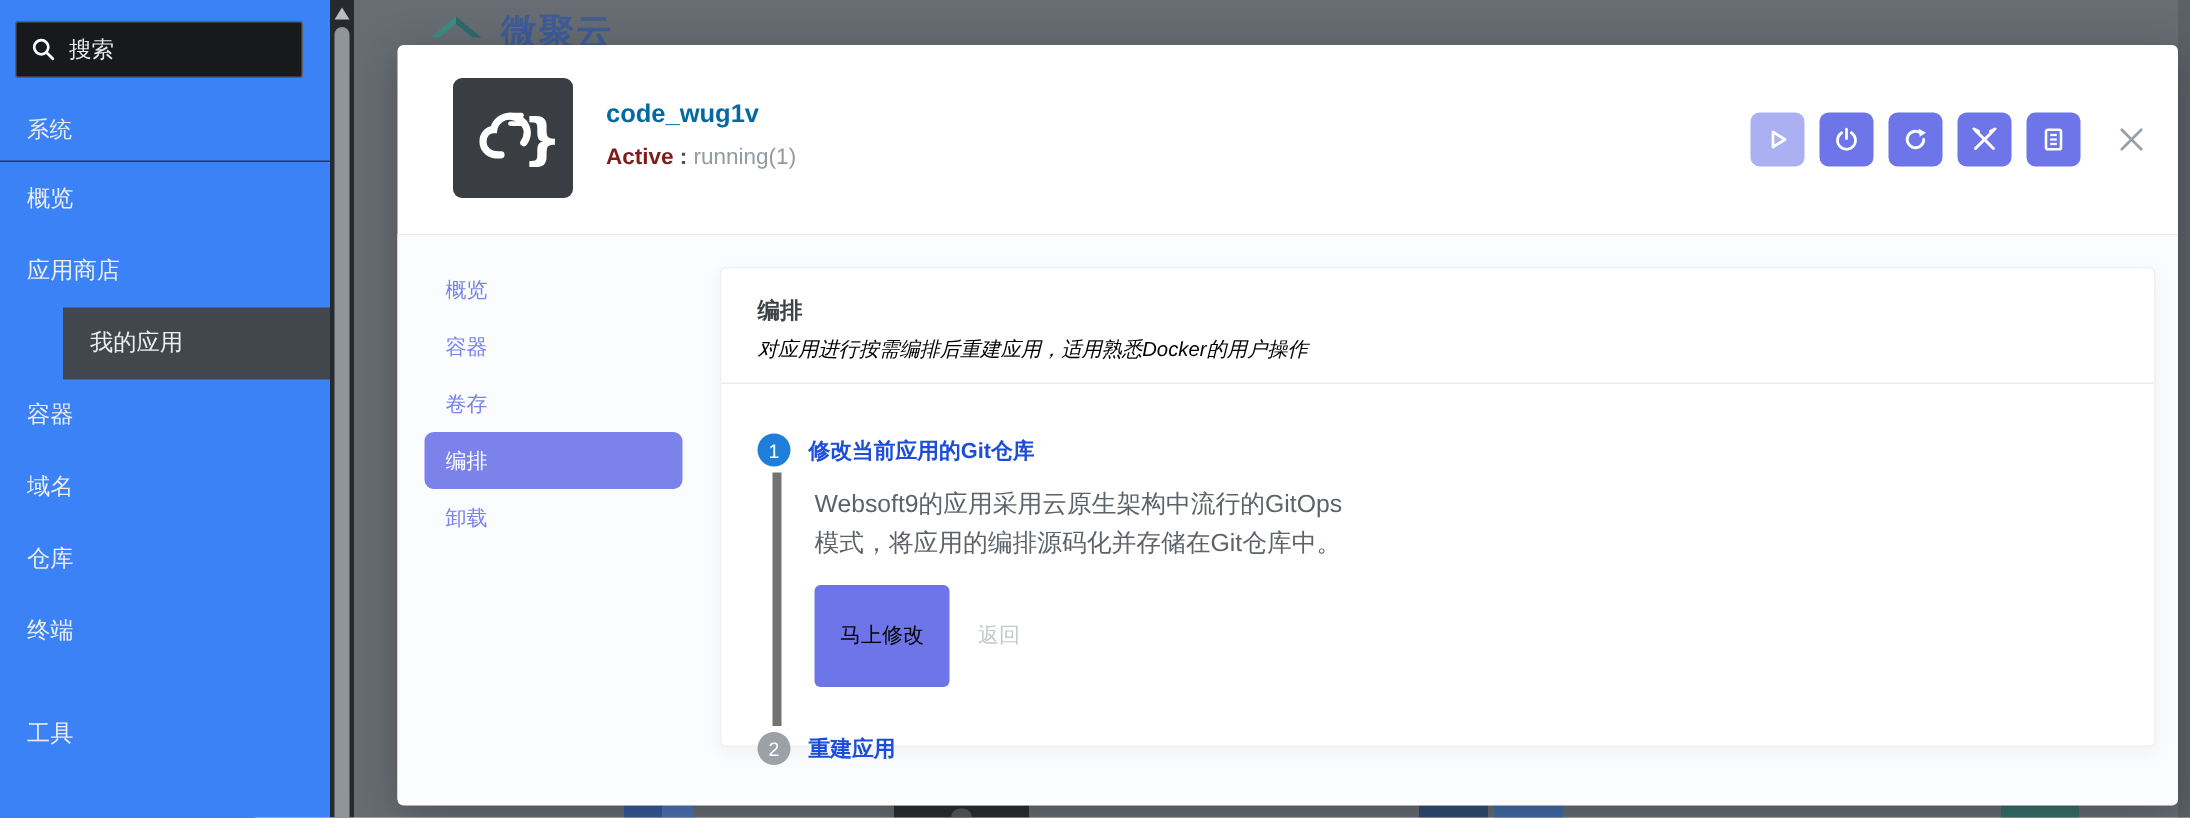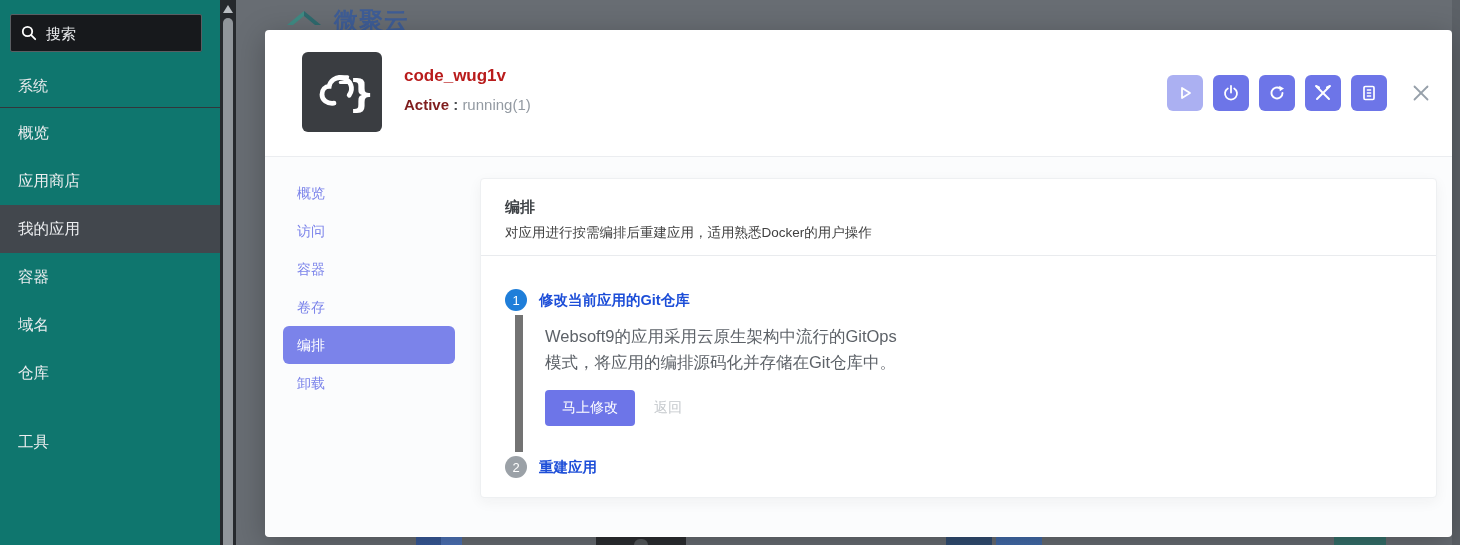--- a/index.html
+++ b/index.html
@@ -1,31 +1,31 @@
 <!DOCTYPE html>
 <html><head>
 <meta charset="utf-8">
 <style>
   * { margin:0; padding:0; box-sizing:border-box; }
   html,body { width:1460px; height:545px; overflow:hidden; }
   body { font-family:"Liberation Sans","DejaVu Sans",sans-serif; position:relative; background:#686d73; }
 
   
-  .sidebar { position:absolute; left:0; top:0; width:220px; height:545px; background:#0f766e; z-index:5; }
+  .sidebar { position:absolute; left:0; top:0; width:220px; height:545px; background:#3b82f6; z-index:5; }
   .search-box { position:absolute; left:10px; top:14px; width:192px; height:38px; background:#17191c;
     border:1px solid #5a5e63; border-radius:2px; display:flex; align-items:center; padding:0 10px; }
   .search-box svg { flex:0 0 auto; margin-right:9px; }
   .search-input { background:transparent; border:none; outline:none; color:#f2f3f4; font-size:15px; width:140px;
     font-family:inherit; }
   .search-input::placeholder { color:#e8eaec; opacity:1; }
   .side-section { position:absolute; left:18px; top:77px; color:#e8eaec; font-size:15px; }
   .side-divider { position:absolute; left:0; top:107px; width:220px; border-top:1px solid #32363b; }
   .side-items { position:absolute; left:0; top:109px; width:220px; }
   .side-item { height:48px; line-height:48px; padding-left:18px; color:#eceef0; font-size:15.5px; cursor:pointer; }
-  .side-item.active { background:#42474d; }
+  .side-item.active { background:#42474d;margin-left:42px; }
   .side-item.tools-item { margin-top:21px; }
 
   
   .side-scroll { position:absolute; left:220px; top:0; width:16px; height:545px; background:#26292d; z-index:6; }
   .side-scroll .up-arrow { position:absolute; left:3px; top:5px; width:0; height:0;
     border-left:5px solid transparent; border-right:5px solid transparent; border-bottom:8px solid #b9bdc2; }
   .side-scroll .thumb { position:absolute; left:3px; top:18px; width:10px; height:527px; background:#90959a;
     border-radius:5px 5px 0 0; }
 
   
@@ -40,21 +40,21 @@
   .bg-icon-3 { left:710px; width:96px; background:linear-gradient(90deg,#2b4a73 48%,transparent 48%,transparent 52%,#3e6bb0 52%); }
   .bg-icon-4 { left:1098px; width:52px; background:#30706a; }
 
   
   .modal { position:absolute; left:265px; top:30px; width:1187px; height:507px; background:#ffffff;
     border-radius:4px; z-index:10; box-shadow:0 6px 30px rgba(0,0,0,0.25); }
 
   .modal-header { position:relative; height:127px; border-bottom:1px solid #ebedf0; }
   .app-logo { position:absolute; left:37px; top:22px; width:80px; height:80px; background:#3a3d41; border-radius:6px;
     display:flex; align-items:center; justify-content:center; }
-  .app-title { position:absolute; left:139px; top:36px; font-size:17px; font-weight:bold; color:#b91c1c; }
+  .app-title { position:absolute; left:139px; top:36px; font-size:17px; font-weight:bold; color:#0369a1; }
   .app-status { position:absolute; left:139px; top:66px; font-size:15px; }
   .status-label { color:#7f1d1d; font-weight:bold; }
   .status-sep { color:#4b4e52; font-weight:bold; }
   .status-value { color:#939aa2; }
 
   .toolbar { position:absolute; right:15px; top:45px; display:flex; align-items:center; }
   .tool-btn { width:36px; height:36px; border:none; border-radius:6px; background:#6d75e8; margin-left:10px;
     display:flex; align-items:center; justify-content:center; cursor:pointer; }
   .tool-btn.disabled { background:#abb0f2; cursor:default; }
   .close-btn { width:22px; height:22px; margin-left:23px; margin-right:5px; background:transparent; border:none;
@@ -66,35 +66,35 @@
   .tab-list { position:absolute; left:18px; top:17px; width:172px; }
   .tab-item { height:38px; line-height:38px; padding-left:14px; color:#7b83ea; font-size:14px; border-radius:6px;
     cursor:pointer; }
   .tab-item.active { background:#7b83ea; color:#ffffff; }
 
   
   .card { position:absolute; left:215px; top:21px; width:957px; height:320px; background:#ffffff;
     border:1px solid #eef0f2; border-radius:4px; box-shadow:0 4px 14px rgba(31,35,41,0.05); }
   .card-header { padding:19px 24px 13px 24px; border-bottom:1px solid #e9ebee; }
   .card-title { font-size:15px; font-weight:bold; color:#3f4347; }
-  .card-subtitle { margin-top:7px; font-size:13.5px; color:#404040; }
+  .card-subtitle { margin-top:7px; font-size:13.5px; color:#000000;font-style:italic; }
   .card-steps { padding:33px 24px 0 24px; }
 
   .step-row { display:flex; align-items:center; }
   .step-num { width:22px; height:22px; border-radius:50%; color:#fff; font-size:13px; display:flex;
     align-items:center; justify-content:center; flex:0 0 auto; }
   .step-num.blue { background:#1f7ed9; }
   .step-num.gray { background:#9ba1a7; }
   .step-title { margin-left:12px; font-size:14.5px; font-weight:bold; color:#1d4ed8; }
-  .step-body { margin-left:10px; border-left:8px solid #737373; padding:8px 0 26px 22px; margin-top:4px;
+  .step-body { margin-left:10px; border-left:6px solid #737373; padding:8px 0 26px 22px; margin-top:4px;
     margin-bottom:4px; }
   .step-desc { font-size:16.5px; color:#5d6268; line-height:26px; }
   .step-actions { margin-top:15px; display:flex; align-items:center; }
-  .primary-btn { background:#6d75e8; color:#ffffff; font-size:14px; border:none; border-radius:4px;
-    padding:9px 17px; cursor:pointer; font-family:inherit; }
+  .primary-btn { background:#6d75e8; color:#000000; font-size:14px; border:none; border-radius:4px;
+    padding:25px 17px; cursor:pointer; font-family:inherit; }
   .link-btn { background:none; border:none; color:#c4c8cc; font-size:14px; margin-left:19px; cursor:pointer;
     font-family:Liberation Serif, serif; }
 </style>
 </head>
 <body>
 
 <nav class="sidebar">
   <div class="search-box">
     <svg width="16" height="16" viewBox="0 0 16 16">
       <circle cx="6.5" cy="6.5" r="4.7" fill="none" stroke="#ffffff" stroke-width="1.8"></circle>
@@ -104,20 +104,21 @@
   </div>
   <div class="side-section">系统</div>
   <div class="side-divider"></div>
   <div class="side-items">
     <div class="side-item">概览</div>
     <div class="side-item">应用商店</div>
     <div class="side-item active">我的应用</div>
     <div class="side-item">容器</div>
     <div class="side-item">域名</div>
     <div class="side-item">仓库</div>
+    <div class="side-item">终端</div>
     <div class="side-item tools-item">工具</div>
   </div>
 </nav>
 
 <div class="side-scroll">
   <div class="up-arrow"></div>
   <div class="thumb"></div>
 </div>
 
 <div class="backdrop">
@@ -191,21 +192,20 @@
           <line x1="16.5" y1="3.5" x2="3.5" y2="16.5" stroke="#97a0aa" stroke-width="1.8" stroke-linecap="round"></line>
         </svg>
       </button>
     </div>
   </header>
 
   <div class="modal-body">
 
     <div class="tab-list">
       <div class="tab-item">概览</div>
-      <div class="tab-item">访问</div>
       <div class="tab-item">容器</div>
       <div class="tab-item">卷存</div>
       <div class="tab-item active">编排</div>
       <div class="tab-item">卸载</div>
     </div>
 
     <div class="card">
       <div class="card-header">
         <div class="card-title">编排</div>
         <div class="card-subtitle">对应用进行按需编排后重建应用，适用熟悉Docker的用户操作</div>

